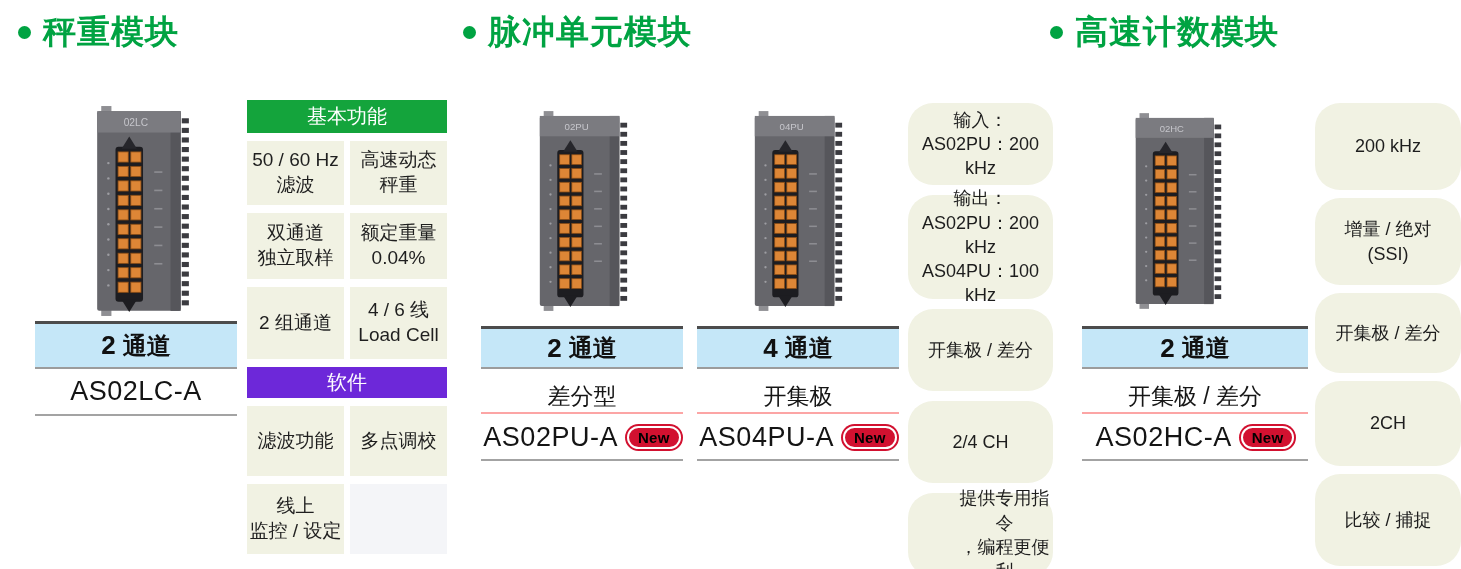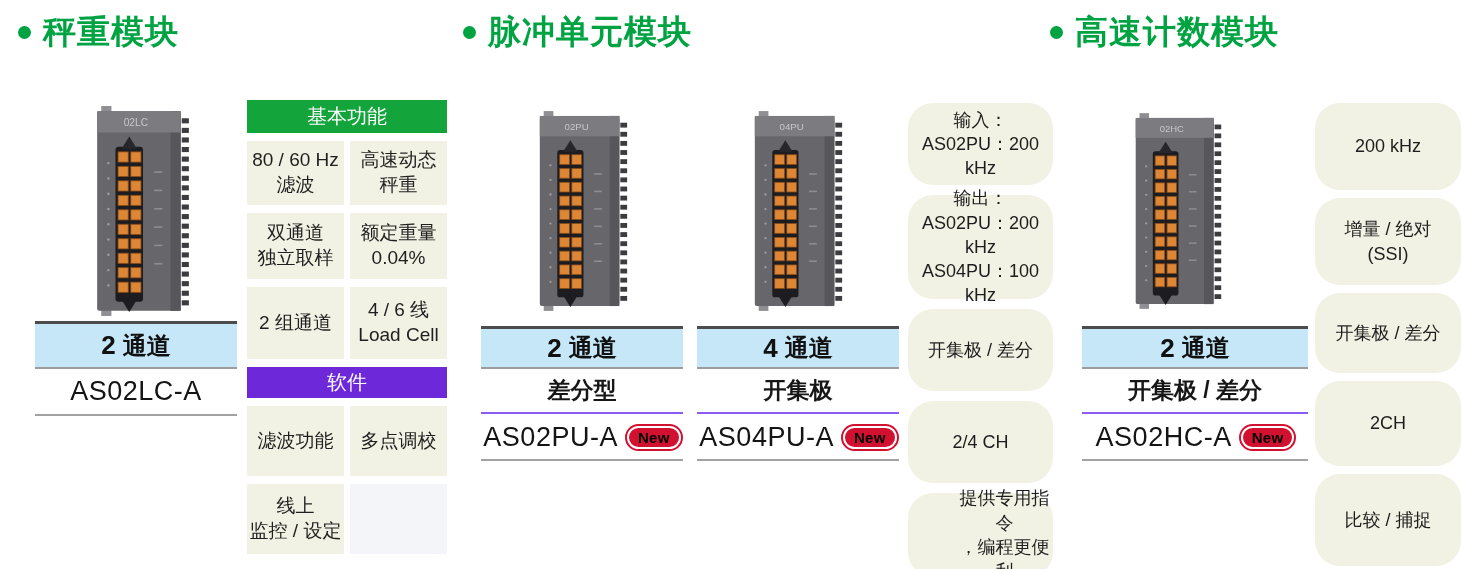--- a/index.html
+++ b/index.html
@@ -13,22 +13,22 @@
   .sec-title .dot { width:13px; height:13px; border-radius:50%; background:#00a342; flex:0 0 auto; }
 
   
   .chan-band { position:absolute; background:#c5e7f8; border-top:3px solid #4c4c4c;
                border-bottom:2px solid #9c9c9c; display:flex; align-items:center;
                justify-content:center; gap:7px; color:#111; }
   .chan-band .num { font-size:26px; font-weight:800; }
   .chan-band .unit { font-size:24px; font-weight:700; }
 
   
-  .type-row { position:absolute; display:flex; align-items:center; justify-content:center;
-              font-size:23px; color:#161616; border-bottom:2px solid #8b5cf6;font-weight:bold; }
+  .type-row { position:absolute; display:flex; align-items:flex-end; justify-content:center;
+              font-size:23px; color:#161616; border-bottom:2px solid #fca5a5; }
   .name-row { position:absolute; display:flex; align-items:center; justify-content:center;
               gap:9px; font-size:27px; color:#141414; border-bottom:2px solid #a3a3a3;
               letter-spacing:0.5px; }
 
   .new-badge { display:inline-flex; align-items:center; justify-content:center;
                height:23px; padding:0 9px; border-radius:13px; background:#d21130;
                color:#000000; font-size:15px; font-weight:bold; letter-spacing:0.3px;
                border:2px solid #fff; box-shadow:0 0 0 2px #d21130; }
 
   
@@ -347,21 +347,21 @@
   <div class="chan-band" style="left:35px; top:321px; width:202px; height:48px;">
     <span class="num">2</span>
     <span class="unit">通道</span>
   </div>
   <div class="name-row" style="left:35px; top:369px; width:202px; height:47px;">
     <span>AS02LC-A</span>
   </div>
 
   <div class="w-table">
     <div class="thead green">基本功能</div>
-    <div class="tcell">80 / 60 Hz
+    <div class="tcell">50 / 60 Hz
 滤波</div>
     <div class="tcell">高速动态
 秤重</div>
     <div class="tcell">双通道
 独立取样</div>
     <div class="tcell">额定重量
 0.04%</div>
     <div class="tcell">2 组通道</div>
     <div class="tcell">4 / 6 线
 Load Cell</div>

